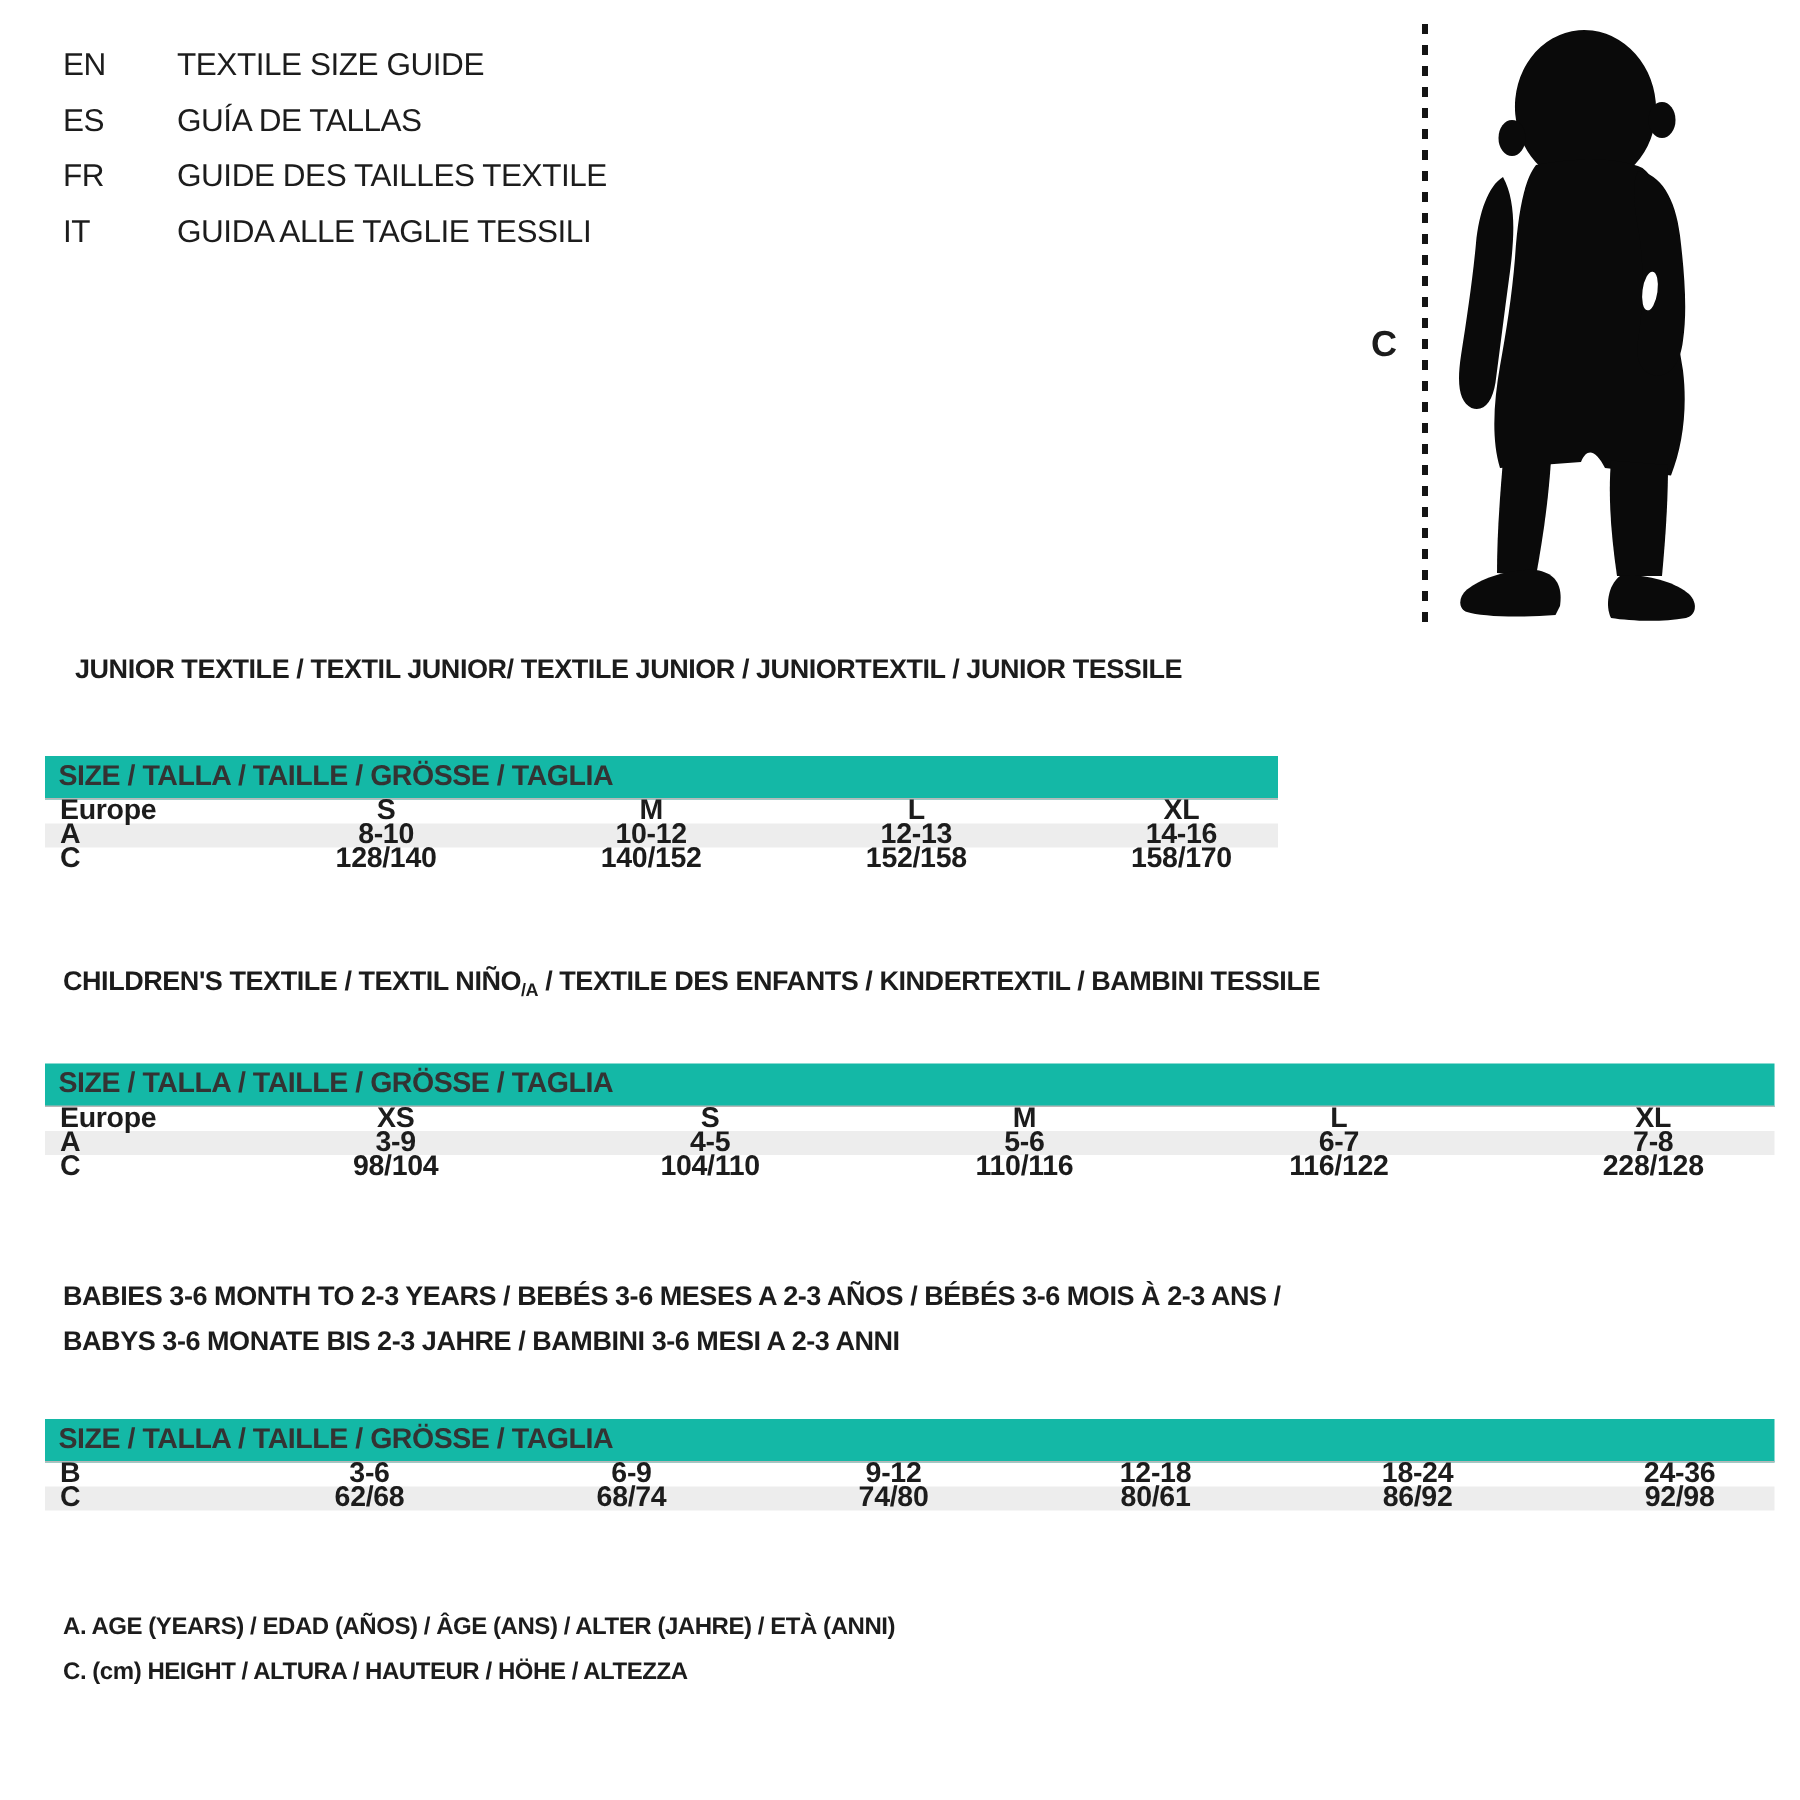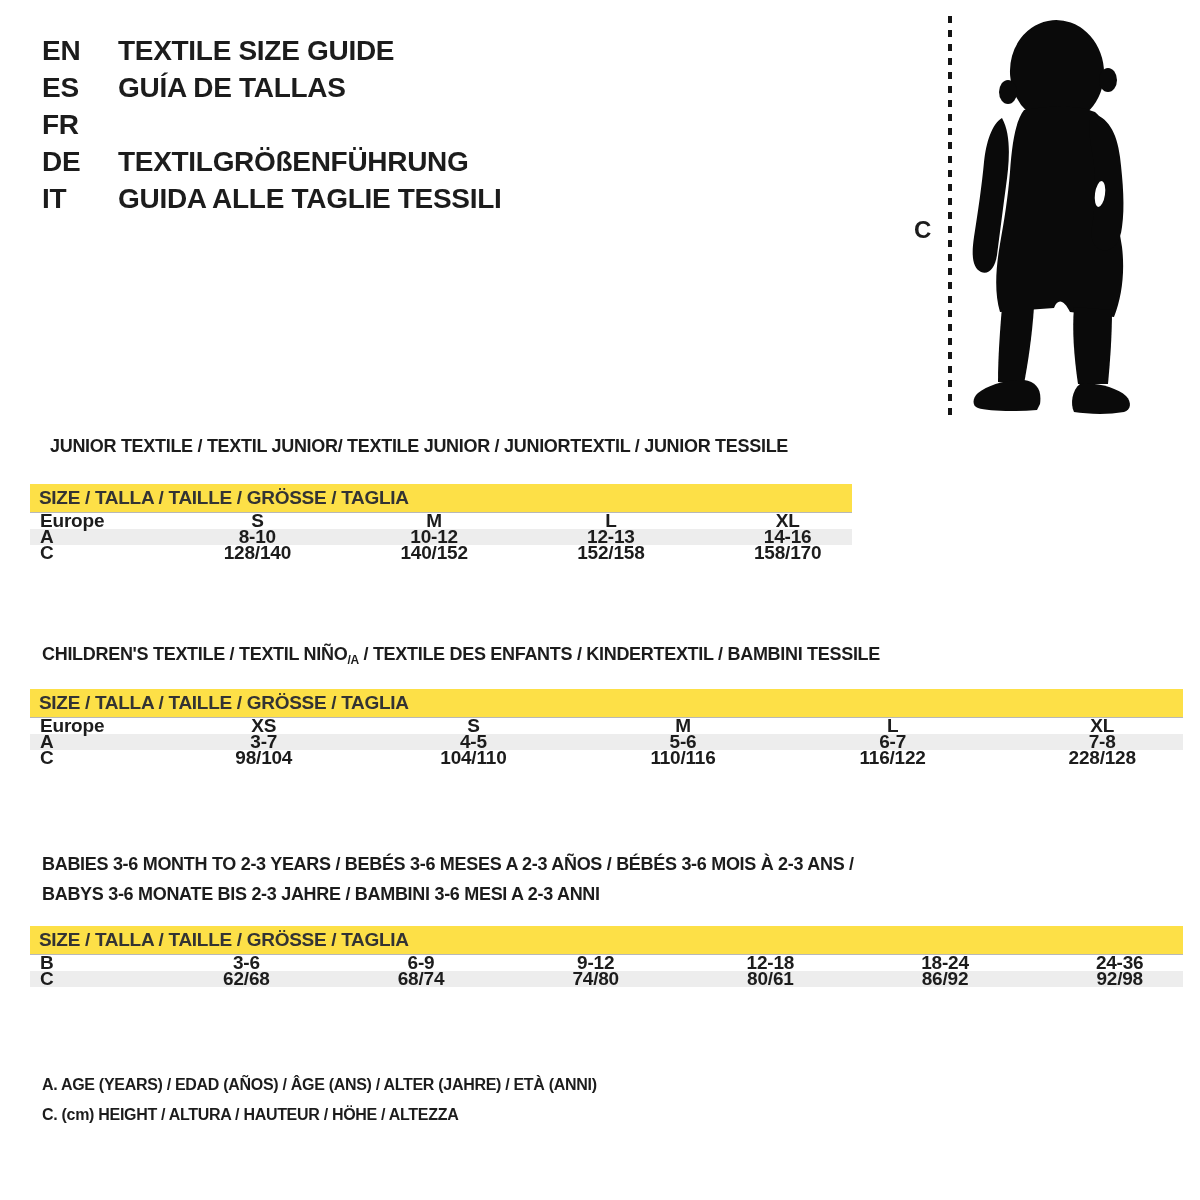--- a/index.html
+++ b/index.html
@@ -5,39 +5,39 @@
   html,body{margin:0;padding:0;}
   body{
     width:1200px;height:1200px;position:relative;background:#ffffff;
     font-family:"Liberation Sans", sans-serif;color:#1c1c1c;overflow:hidden;
     -webkit-font-smoothing:antialiased;
   }
   .abs{position:absolute;}
 
   
   .langs{left:42px;top:32px;}
-  .lang-row{display:flex;height:37px;align-items:center;font-weight:bold;font-size:28px;letter-spacing:-0.3px;}
+  .lang-row{display:flex;height:37px;font-weight:normal;font-size:21px;letter-spacing:-0.3px;}
   .lang-code{width:76px;}
 
   
   .measure-line{left:948px;top:16px;width:4px;height:400px;
     background:repeating-linear-gradient(to bottom,#141414 0 7px,transparent 7px 14px);}
   .measure-label{left:914px;top:216px;font-weight:bold;font-size:24px;}
   .toddler{left:962px;top:12px;}
 
   
   .sec-title{font-weight:bold;font-size:18px;letter-spacing:-0.3px;white-space:nowrap;}
   .sec-title .subA{font-size:12px;vertical-align:-4px;font-weight:bold;}
   .babies-title{line-height:30px;}
 
   
   .sizetable{left:30px;}
-  .t-head{height:29px;background:#fde047;display:flex;align-items:center;
+  .t-head{height:29px;background:#14b8a6;display:flex;align-items:center;
     padding-left:9px;font-weight:bold;font-size:19px;color:#333333;
-    letter-spacing:-0.3px;border-bottom:1px solid #b8b8b8;box-sizing:border-box;}
+    letter-spacing:-0.3px;border-bottom:1px solid #b8b8b8;box-sizing:border-box;margin-top:20px;}
   .t-row{display:flex;height:16px;align-items:center;font-weight:bold;font-size:19px;letter-spacing:-0.2px;gap:48px;}
   .t-row.alt{background:#ededed;}
   .t-lbl{padding-left:10px;box-sizing:border-box;text-align:left;}
   .w-junior .t-lbl{width:115px;}
   .w-wide .t-lbl{width:105px;}
   .t-val{flex:1;text-align:center;}
 
   
   .legend{left:42px;top:1070px;}
   .legend-line{height:30px;display:flex;align-items:center;font-weight:bold;font-size:16px;letter-spacing:-0.3px;}
@@ -49,24 +49,21 @@
   <div class="lang-row">
     <span class="lang-code">EN</span>
     <span class="lang-title">TEXTILE SIZE GUIDE</span>
   </div>
   <div class="lang-row">
     <span class="lang-code">ES</span>
     <span class="lang-title">GUÍA DE TALLAS</span>
   </div>
   <div class="lang-row">
     <span class="lang-code">FR</span>
-  </div>
-  <div class="lang-row">
-    <span class="lang-code">DE</span>
-    <span class="lang-title">TEXTILGRÖßENFÜHRUNG</span>
+    <span class="lang-title">GUIDE DES TAILLES TEXTILE</span>
   </div>
   <div class="lang-row">
     <span class="lang-code">IT</span>
     <span class="lang-title">GUIDA ALLE TAGLIE TESSILI</span>
   </div>
 </div>
 
 <div class="abs measure-line"></div>
 <div class="abs measure-label">C</div>
 <svg class="abs toddler" width="185" height="410" viewBox="0 0 185 410" xmlns="http://www.w3.org/2000/svg">
@@ -150,21 +147,21 @@
   <div class="t-row">
     <span class="t-lbl">Europe</span>
     <span class="t-val">XS</span>
     <span class="t-val">S</span>
     <span class="t-val">M</span>
     <span class="t-val">L</span>
     <span class="t-val">XL</span>
   </div>
   <div class="t-row alt">
     <span class="t-lbl">A</span>
-    <span class="t-val">3-7</span>
+    <span class="t-val">3-9</span>
     <span class="t-val">4-5</span>
     <span class="t-val">5-6</span>
     <span class="t-val">6-7</span>
     <span class="t-val">7-8</span>
   </div>
   <div class="t-row">
     <span class="t-lbl">C</span>
     <span class="t-val">98/104</span>
     <span class="t-val">104/110</span>
     <span class="t-val">110/116</span>

